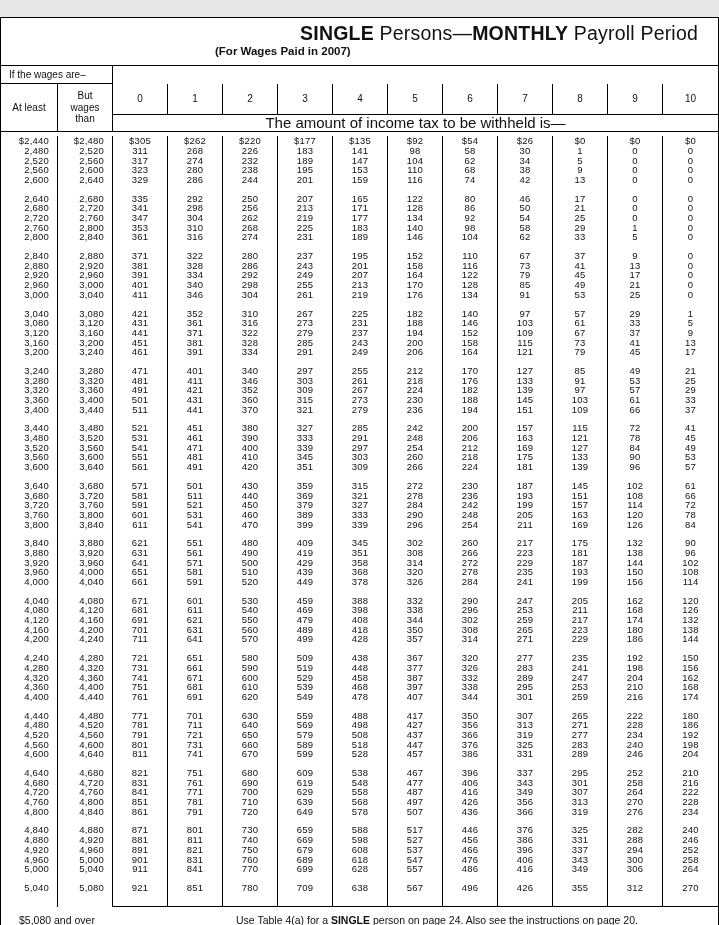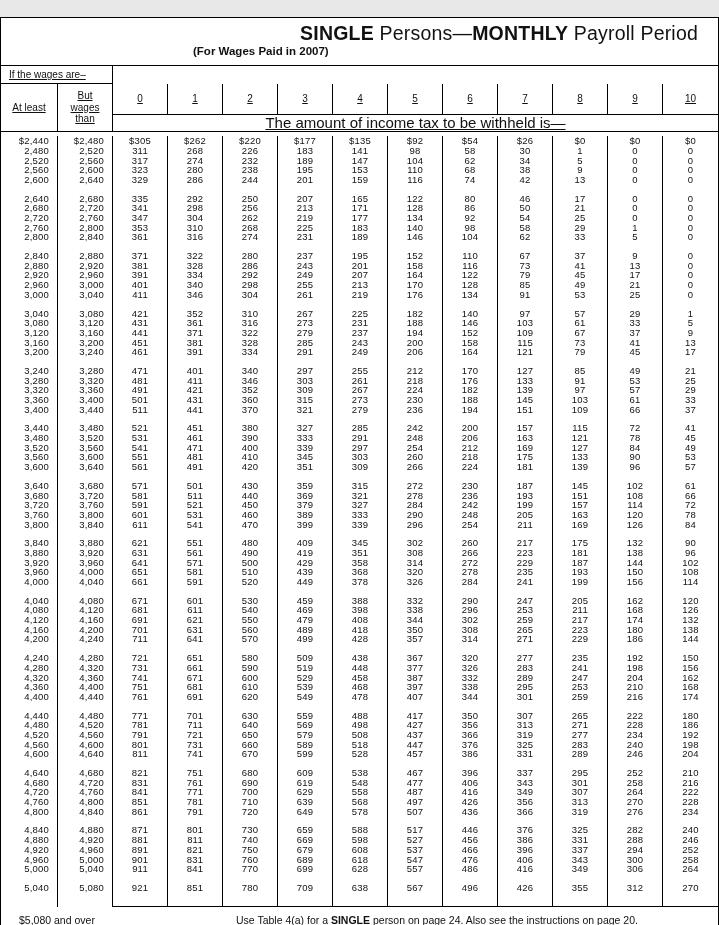--- a/index.html
+++ b/index.html
@@ -5,26 +5,26 @@
   * { box-sizing: border-box; margin: 0; padding: 0; }
   html,body { background:#e8e8e8; }
   .page{
     width:719px;height:925px;position:relative;background:#ffffff;
     border:1px solid #000;border-bottom:4px solid #000;
     font-family:"Liberation Sans", sans-serif;color:#111;
     margin:17px auto;overflow:hidden;
   }
   .title{position:absolute;top:4px;right:20px;font-size:19.5px;letter-spacing:.2px;white-space:pre;}
   .title .b{font-weight:bold;}
-  .subtitle{position:absolute;top:27px;left:192px;font-size:11.5px;font-weight:bold;}
+  .subtitle{position:absolute;top:27px;left:214px;font-size:11.5px;font-weight:bold;}
 
   .table{position:absolute;top:47px;left:0;right:0;border-top:1px solid #000;}
   .grid13{display:grid;grid-template-columns:57px 55px repeat(11,1fr);}
   .thead{grid-template-rows:18px 31px 16px;border-bottom:1px solid #000;}
-  .hcell{display:flex;align-items:center;justify-content:center;font-size:10px;line-height:1.15;text-align:center;text-decoration:underline;}
+  .hcell{display:flex;align-items:center;justify-content:center;font-size:10px;line-height:1.15;text-align:center;}
   .h-wages{grid-column:1/3;grid-row:1;border-right:1px solid #000;border-bottom:1px solid #000;justify-content:flex-start;padding-left:8px;}
   .h-allow{grid-column:3/14;grid-row:1;border-bottom:1px solid #000;font-size:10.5px;}
   .h-atleast{grid-column:1;grid-row:2/4;border-right:1px solid #000;}
   .h-butless{grid-column:2;grid-row:2/4;border-right:1px solid #000;padding:0 6px;}
   .h-num{grid-row:2;border-bottom:1px solid #000;}
   .h-num.br{border-right:1px solid #000;}
   .h-amount{grid-column:3/14;grid-row:3;font-size:15px;}
 
   .tbody{padding-top:4px;}
   .trow{display:grid;grid-template-columns:57px 55px repeat(11,1fr);height:9.7px;}

